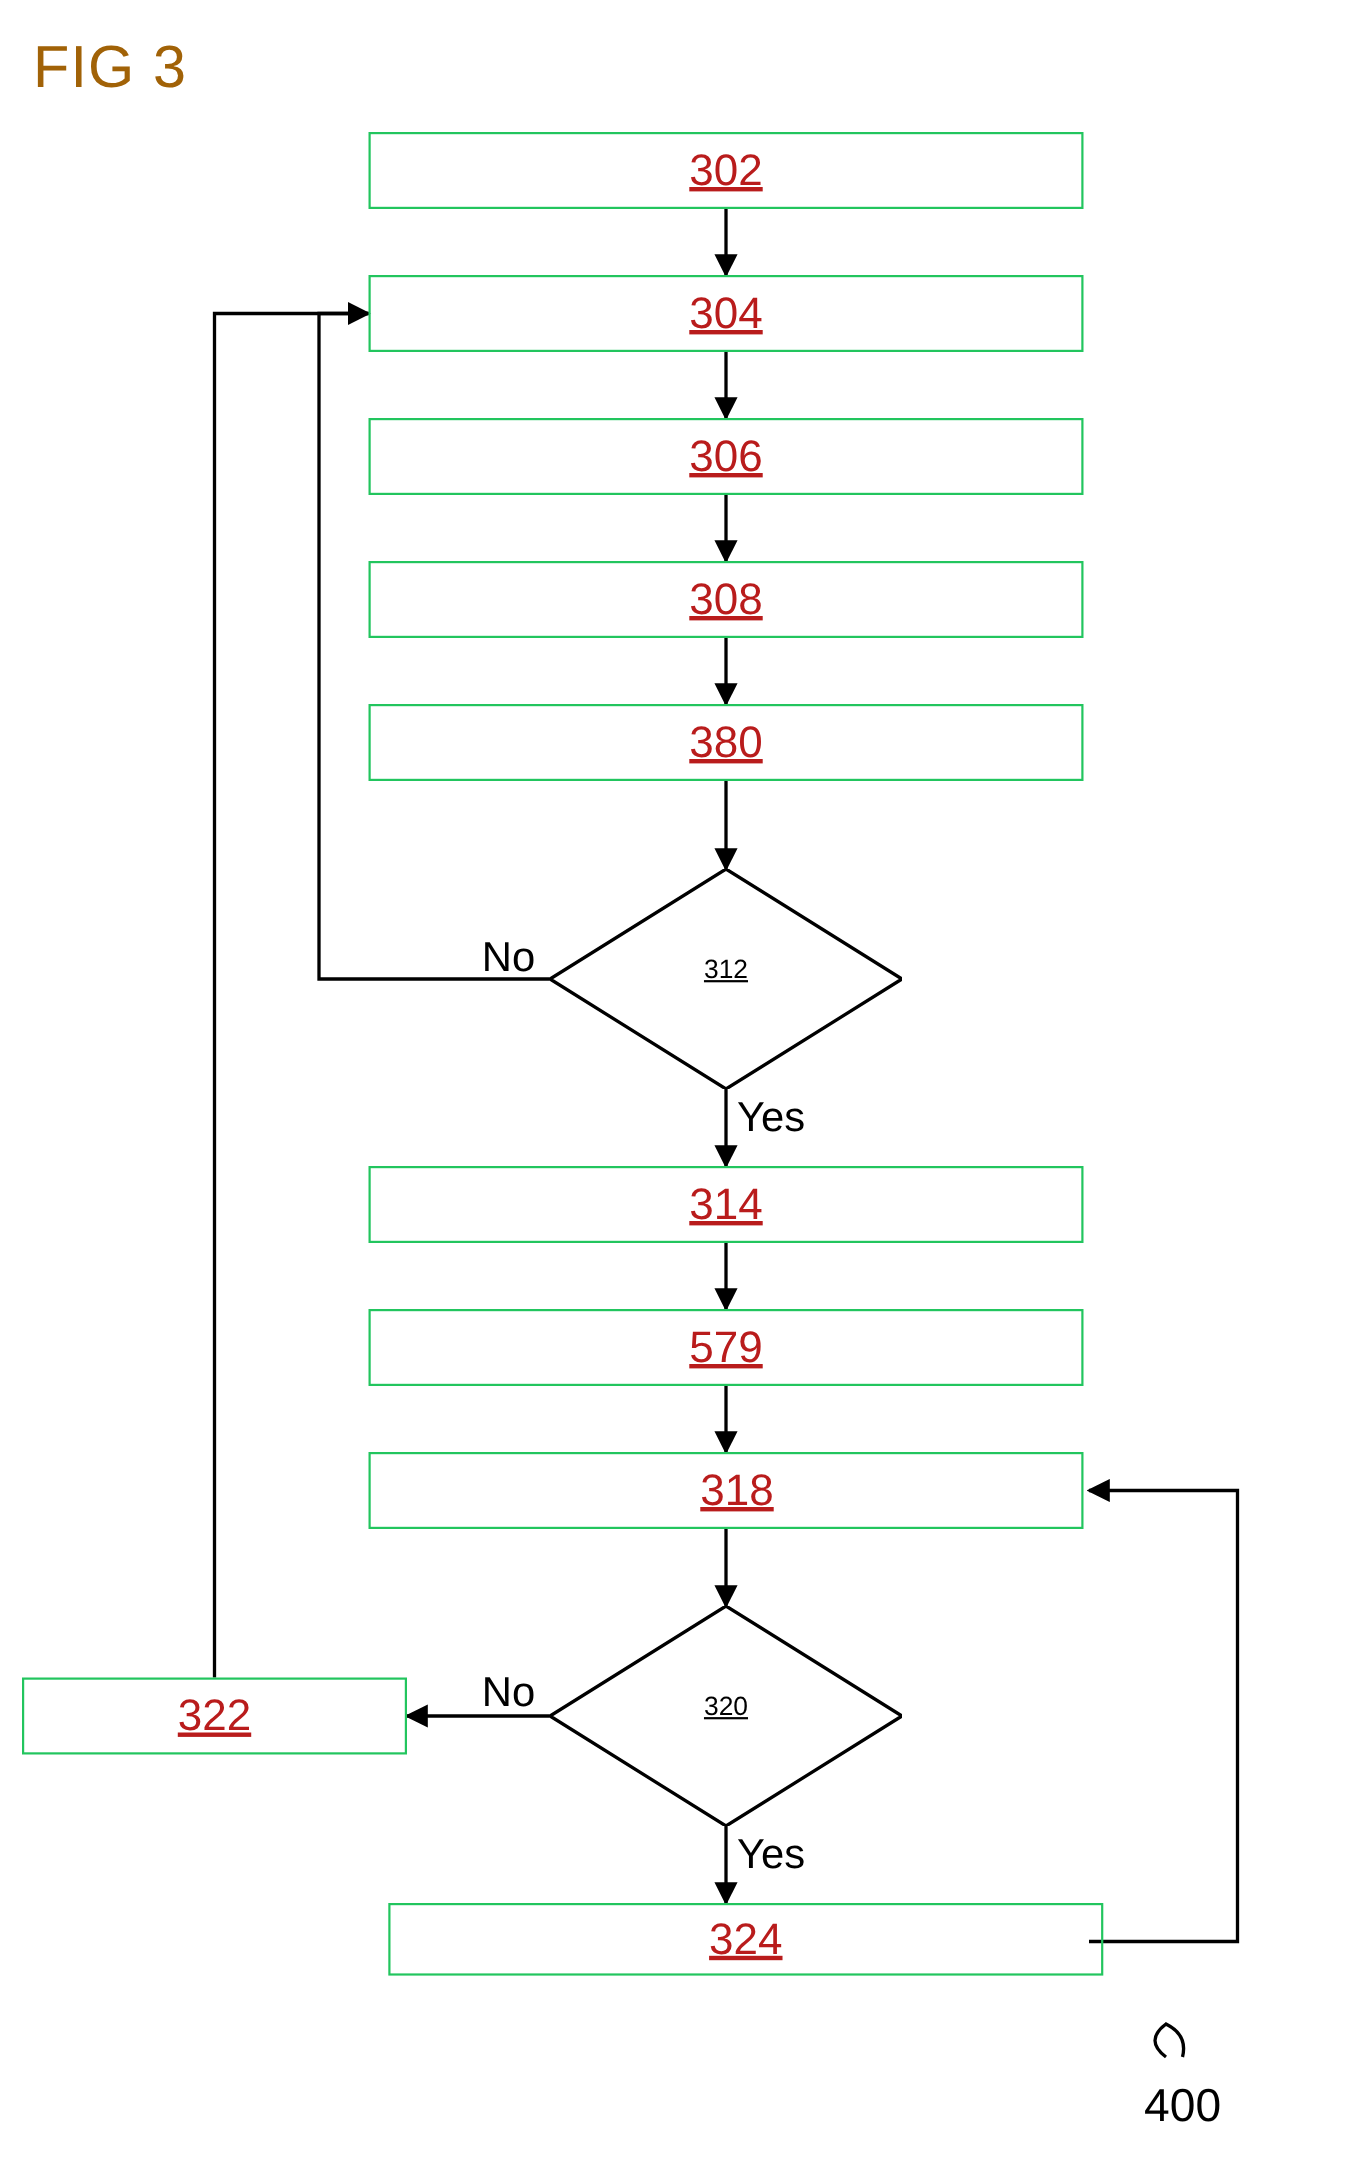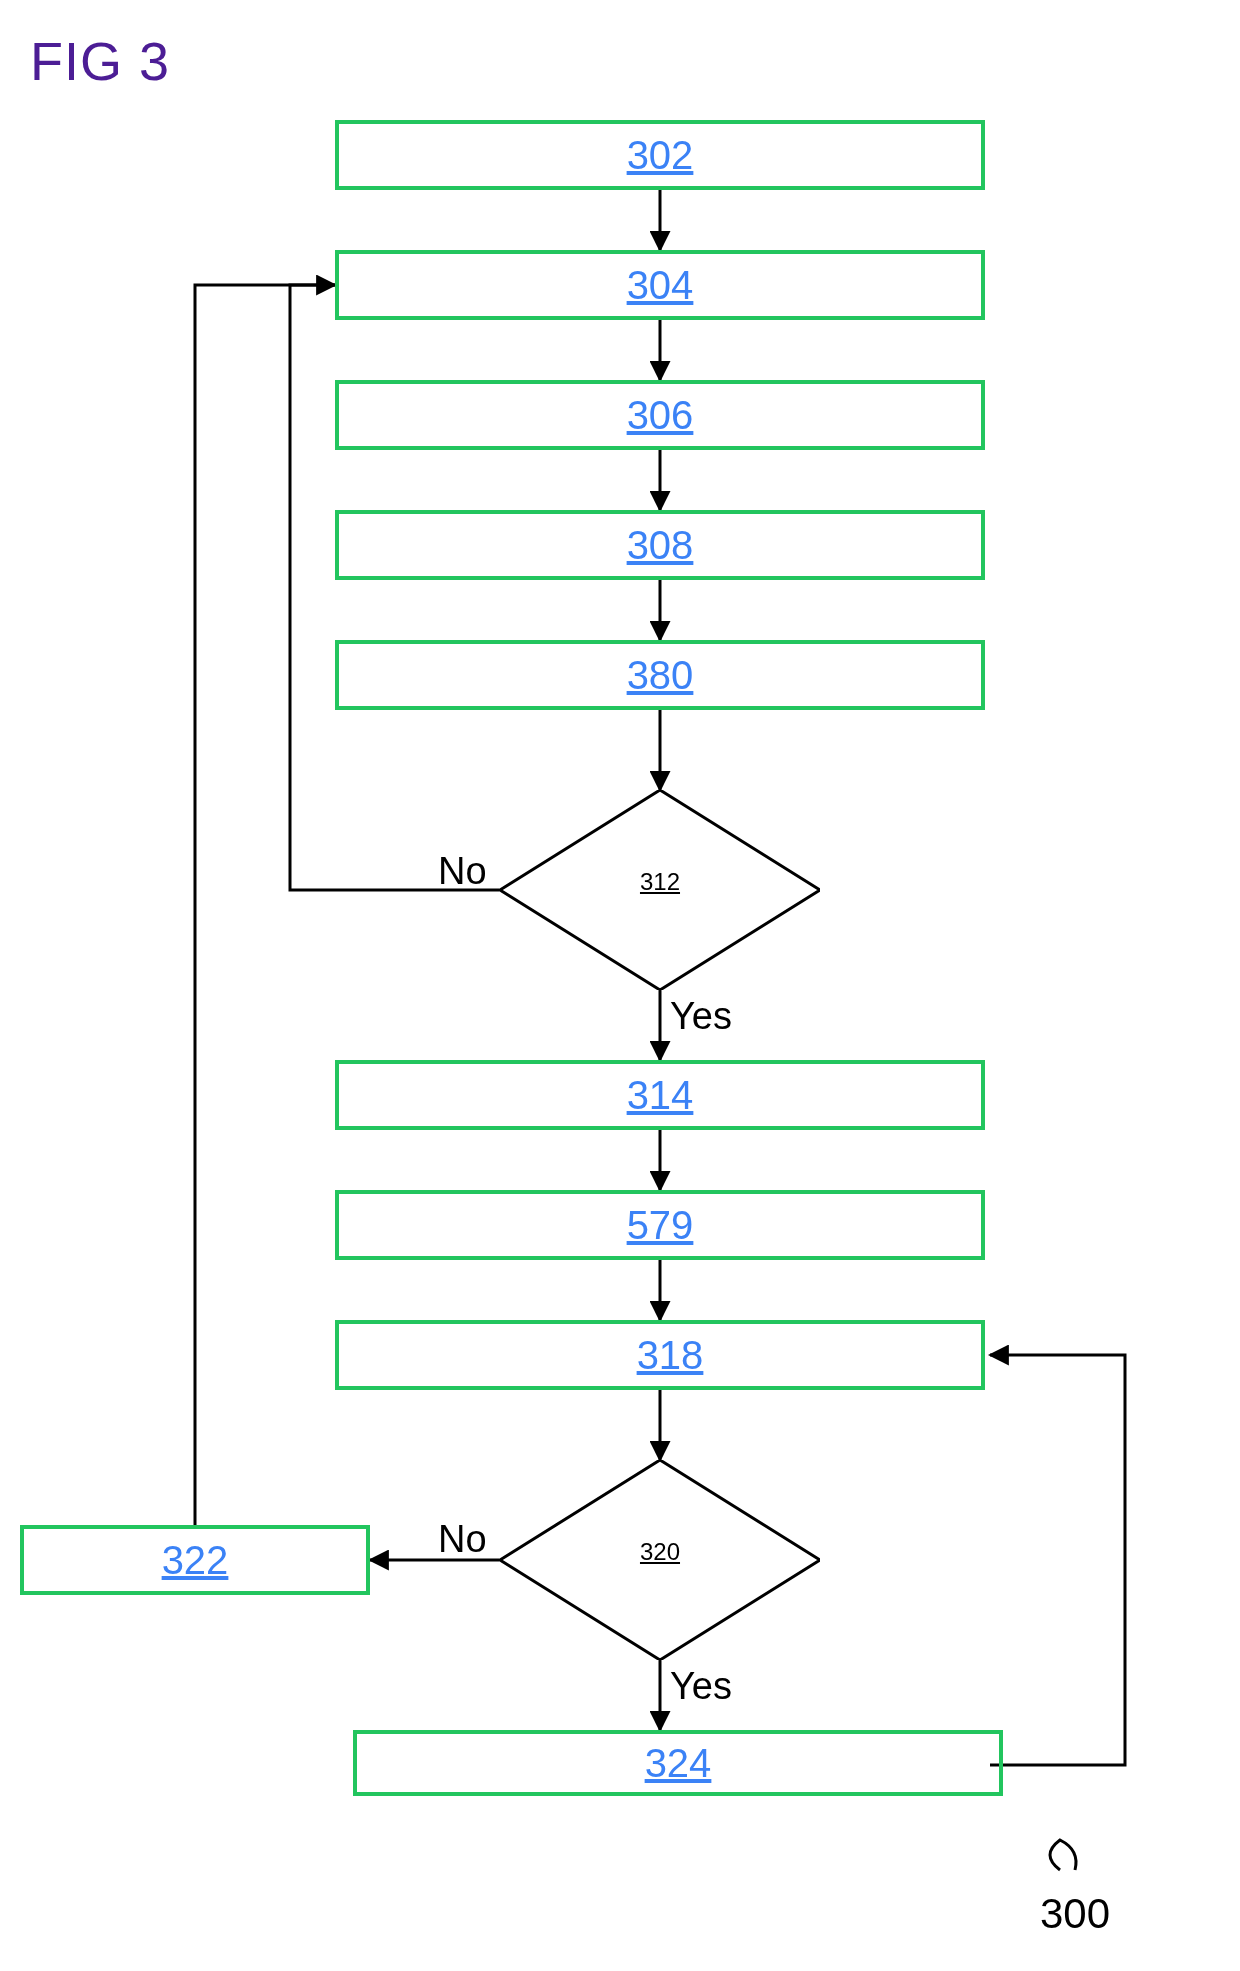--- a/index.html
+++ b/index.html
@@ -13,28 +13,28 @@
     width: 1240px;
     height: 1971px;
   }
   .fig-label {
     position: absolute;
     left: 30px;
     top: 30px;
     font-size: 54px;
     font-weight: normal;
     letter-spacing: 1px;
-    color: #4c1d95;
+    color: #a16207;
   }
   .box {
     position: absolute;
-    border: 4px solid #22c55e;
+    border: 2px solid #22c55e;
     text-align: center;
     font-size: 40px;
-    color: #3b82f6;
+    color: #b91c1c;
     box-sizing: border-box;
     display: flex;
     align-items: center;
     justify-content: center;
   }
   .box span {
     text-decoration: underline;
   }
   .diamond {
     position: absolute;
@@ -162,15 +162,15 @@
     </div>
   <div class="box" style="left:353px; top:1730px; width:650px; height:66px;">
       <span>324</span>
     </div>
 
   <div class="edge-label" style="left:438px; top:850px;">No</div>
   <div class="edge-label" style="left:670px; top:995px;">Yes</div>
   <div class="edge-label" style="left:438px; top:1518px;">No</div>
   <div class="edge-label" style="left:670px; top:1665px;">Yes</div>
 
-  <div class="ref-label" style="left:1040px; top:1890px;">300</div>
+  <div class="ref-label" style="left:1040px; top:1890px;">400</div>
 
 </div>
 
 </body></html>

